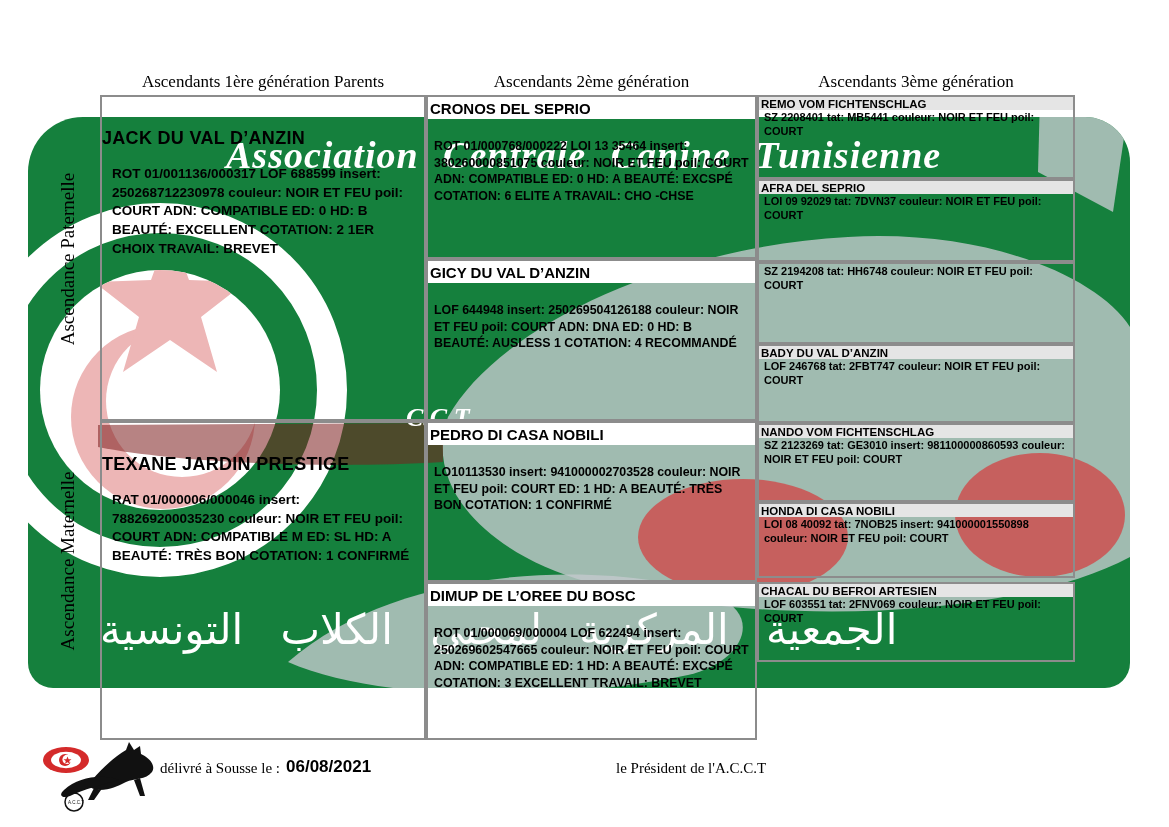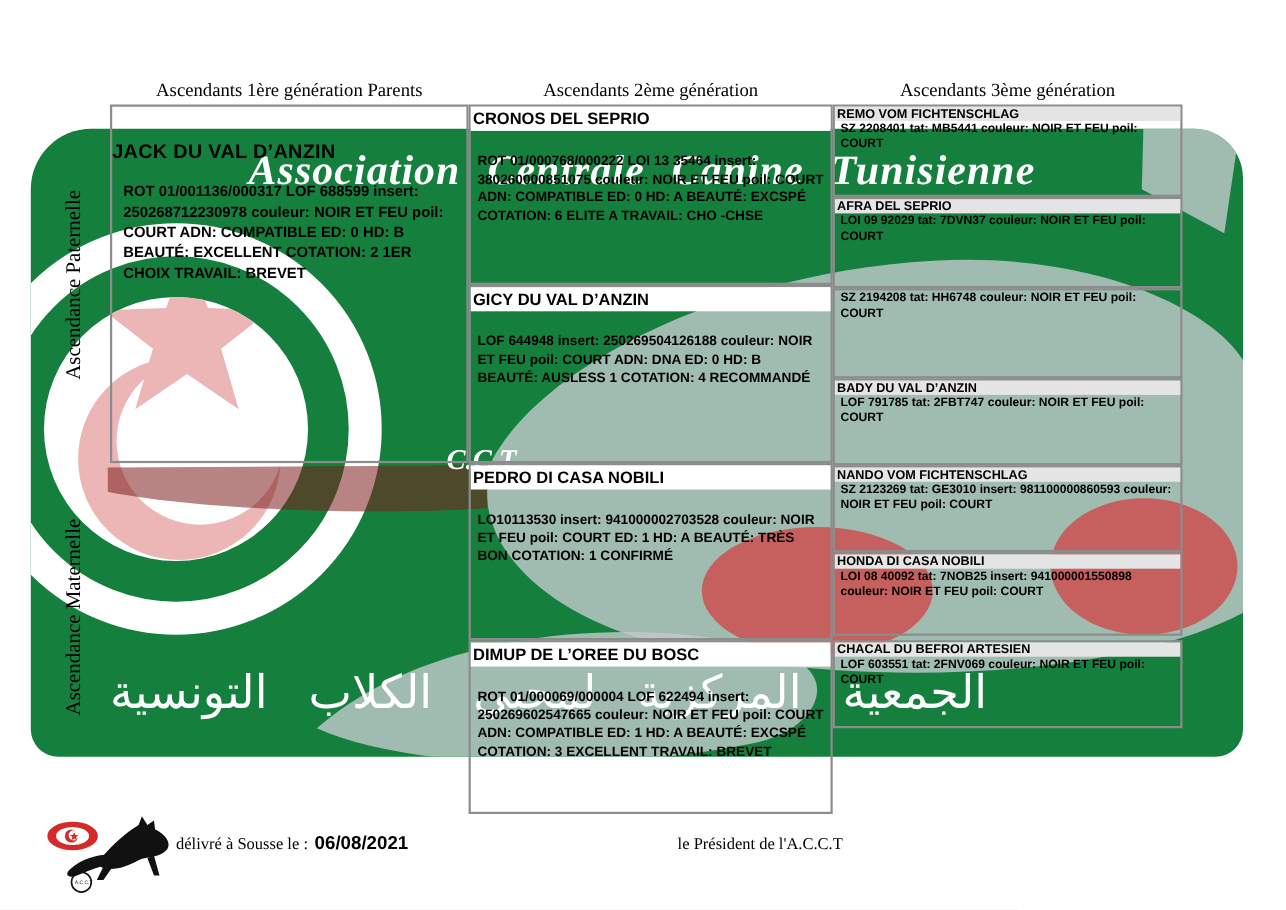--- a/index.html
+++ b/index.html
@@ -98,20 +98,24 @@
   <div class="colhead c2">Ascendants 2ème génération</div>
   <div class="colhead c3">Ascendants 3ème génération</div>
 
   <div class="sidelabel pat">Ascendance Paternelle</div>
   <div class="sidelabel mat">Ascendance Maternelle</div>
 
   <div class="cell g1" style="top:95px;height:326px">
     <div class="name">JACK DU VAL D’ANZIN</div>
     <div class="details">ROT 01/001136/000317 LOF 688599 insert: 250268712230978 couleur: NOIR ET FEU poil: COURT ADN: COMPATIBLE ED: 0 HD: B BEAUTÉ: EXCELLENT COTATION: 2 1ER CHOIX TRAVAIL: BREVET</div>
   </div>
+  <div class="cell g1" style="top:421px;height:319px">
+    <div class="name">TEXANE JARDIN PRESTIGE</div>
+    <div class="details">RAT 01/000006/000046 insert: 788269200035230 couleur: NOIR ET FEU poil: COURT ADN: COMPATIBLE M ED: SL HD: A BEAUTÉ: TRÈS BON COTATION: 1 CONFIRMÉ</div>
+  </div>
 
   <div class="cell g2" style="top:95px;height:164px">
     <div class="name">CRONOS DEL SEPRIO</div>
     <div class="details">ROT 01/000768/000222 LOI 13 35464 insert: 380260000851075 couleur: NOIR ET FEU poil: COURT ADN: COMPATIBLE ED: 0 HD: A BEAUTÉ: EXCSPÉ COTATION: 6 ELITE A TRAVAIL: CHO -CHSE</div>
   </div>
   <div class="cell g2" style="top:259px;height:162px">
     <div class="name">GICY DU VAL D’ANZIN</div>
     <div class="details">LOF 644948 insert: 250269504126188 couleur: NOIR ET FEU poil: COURT ADN: DNA ED: 0 HD: B BEAUTÉ: AUSLESS 1 COTATION: 4 RECOMMANDÉ</div>
   </div>
   <div class="cell g2" style="top:421px;height:161px">
@@ -129,21 +133,21 @@
   </div>
   <div class="cell g3" style="top:179px;height:83px">
     <div class="name">AFRA DEL SEPRIO</div>
     <div class="details">LOI 09 92029 tat: 7DVN37 couleur: NOIR ET FEU poil: COURT</div>
   </div>
   <div class="cell g3" style="top:262px;height:82px">
     <div class="details">SZ 2194208 tat: HH6748 couleur: NOIR ET FEU poil: COURT</div>
   </div>
   <div class="cell g3" style="top:344px;height:79px">
     <div class="name">BADY DU VAL D’ANZIN</div>
-    <div class="details">LOF 791785 tat: 2FBT747 couleur: NOIR ET FEU poil: COURT</div>
+    <div class="details">LOF 246768 tat: 2FBT747 couleur: NOIR ET FEU poil: COURT</div>
   </div>
   <div class="cell g3" style="top:423px;height:79px">
     <div class="name">NANDO VOM FICHTENSCHLAG</div>
     <div class="details">SZ 2123269 tat: GE3010 insert: 981100000860593 couleur: NOIR ET FEU poil: COURT</div>
   </div>
   <div class="cell g3" style="top:502px;height:76px">
     <div class="name">HONDA DI CASA NOBILI</div>
     <div class="details">LOI 08 40092 tat: 7NOB25 insert: 941000001550898 couleur: NOIR ET FEU poil: COURT</div>
   </div>
   <div class="cell g3" style="top:582px;height:80px">

